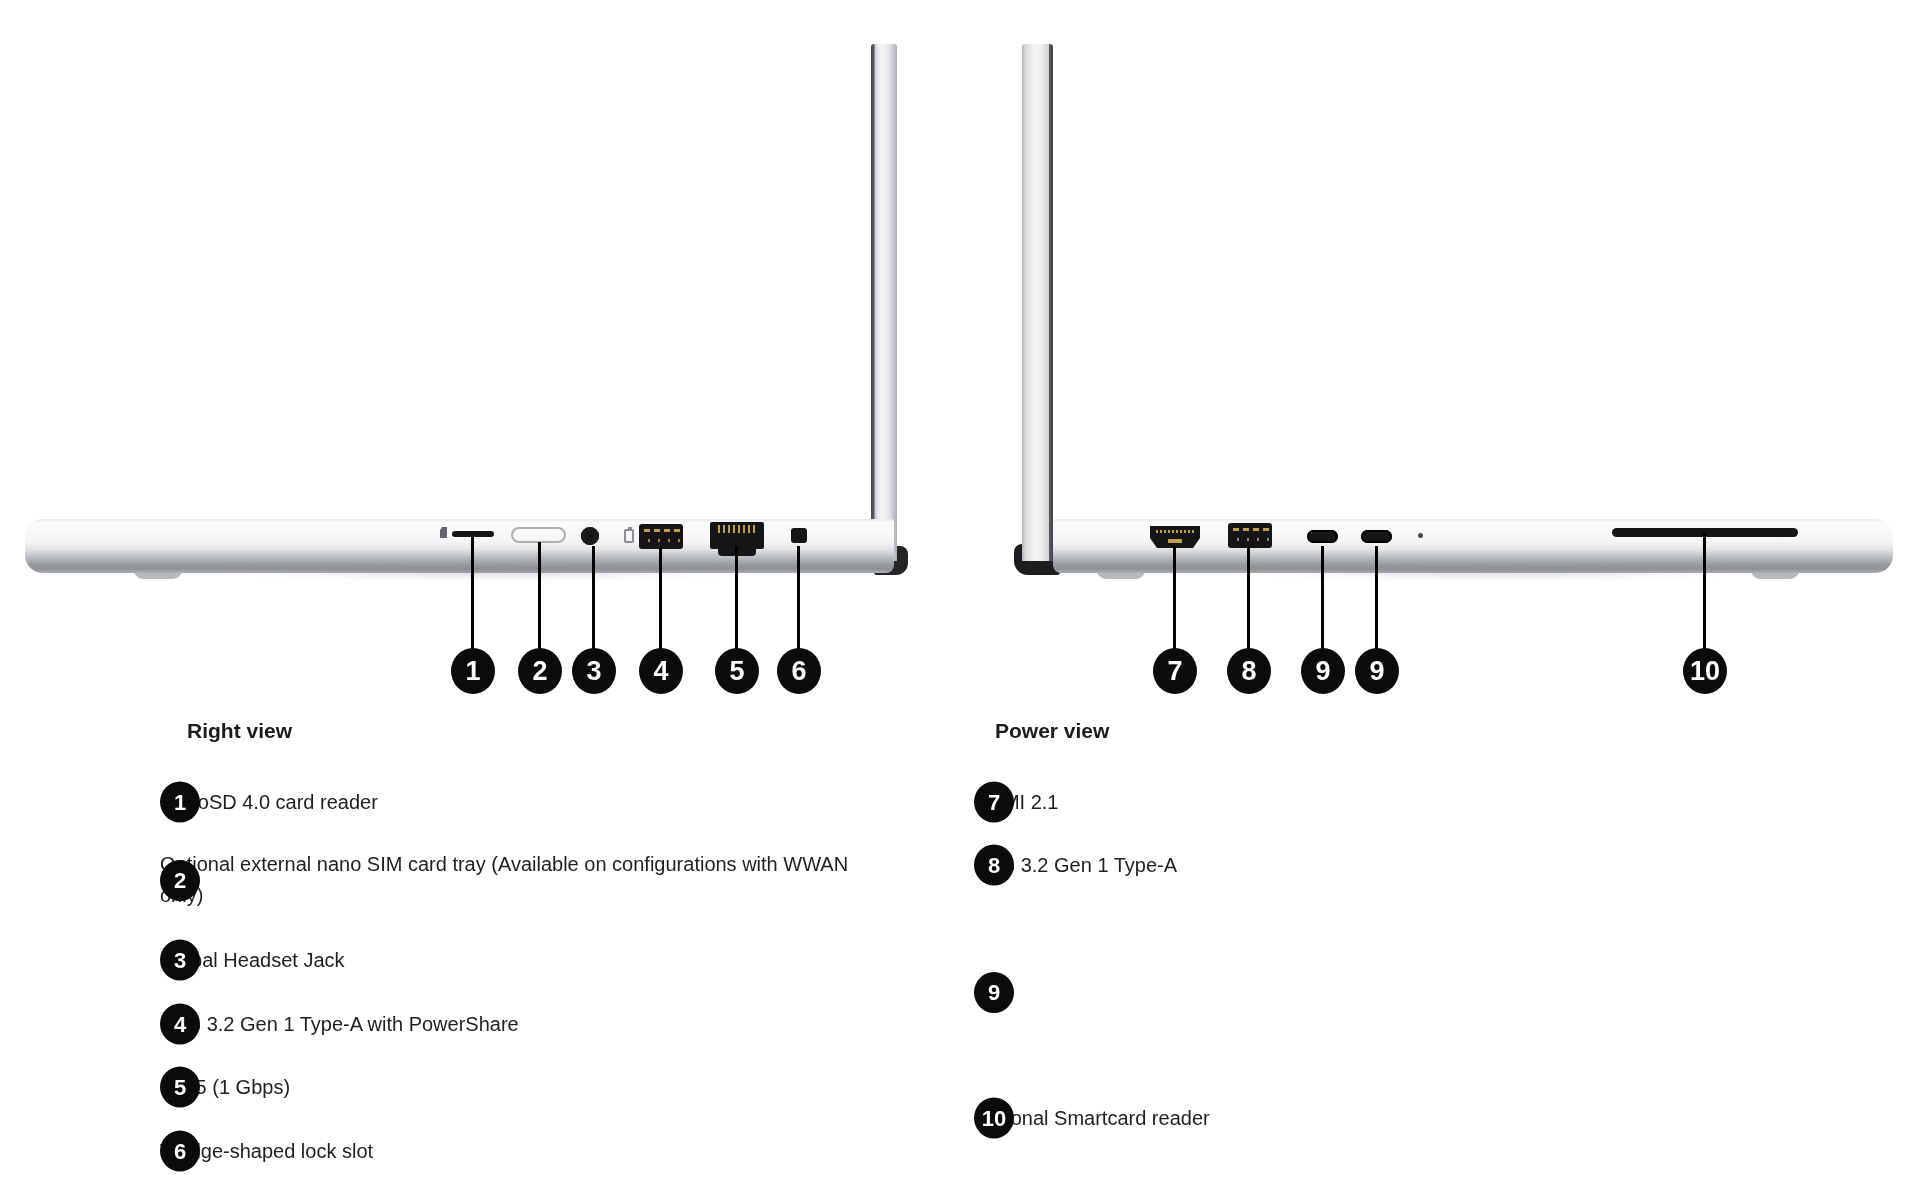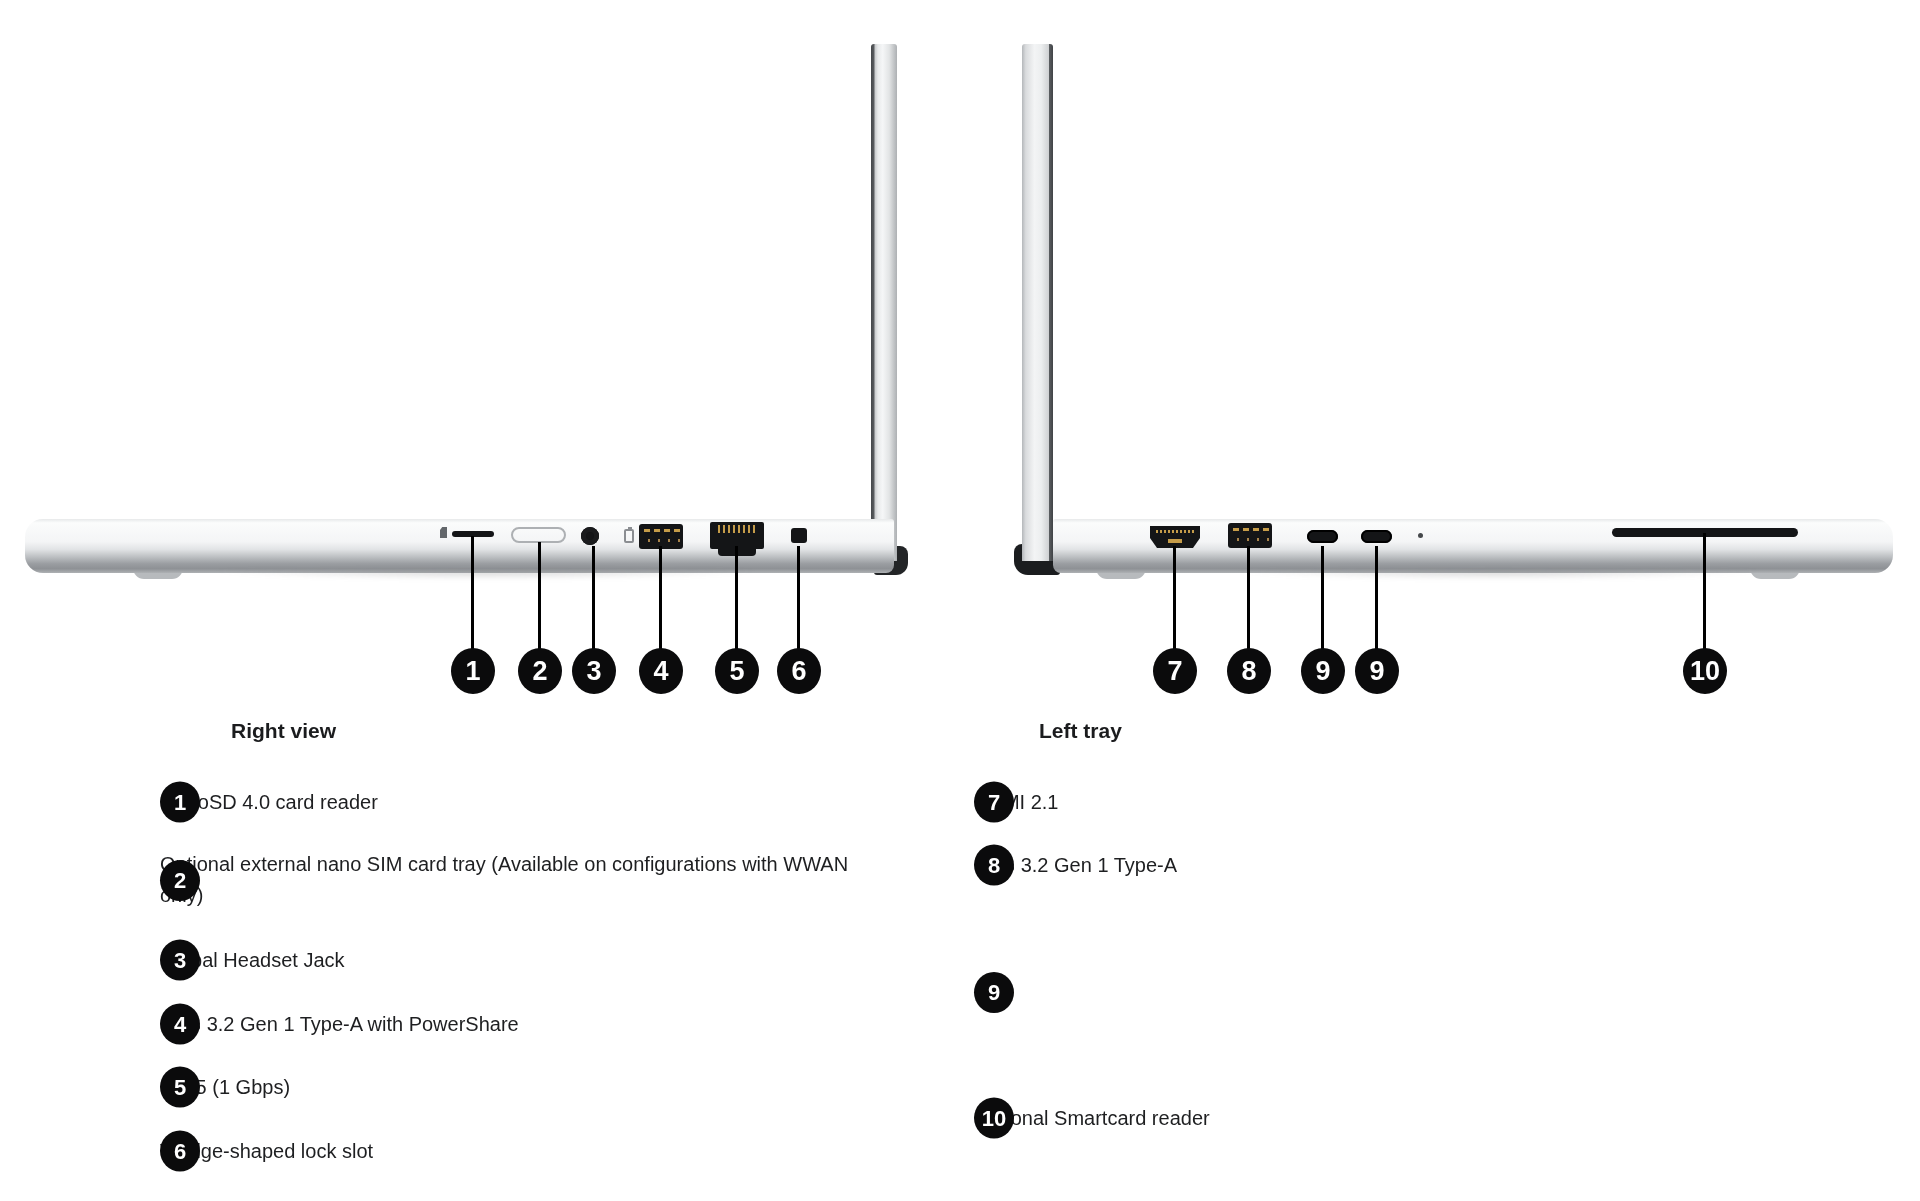--- a/index.html
+++ b/index.html
@@ -74,21 +74,21 @@
   
   .callout-line { position:absolute; width:3px; background:#000; z-index:5; top:546px; height:104px; }
   .badge {
     position:absolute; background:#0b0b0c; color:#ffffff; text-align:center;
     border-radius:50%; font-weight:bold; z-index:6;
   }
   .badge.lg { top:648px; width:44px; height:46px; line-height:46px; font-size:27px; }
   .badge.sm { width:40px; height:41px; line-height:41px; font-size:22px; flex:0 0 40px; }
 
   
-  .view-heading { position:absolute; font-size:21px; font-weight:bold; color:#1b1c1e;margin-left:44px; }
+  .view-heading { position:absolute; font-size:21px; font-weight:bold; color:#1b1c1e; }
   .legend-row {
     position:absolute; display:flex; align-items:center; gap:22px;
     transform:translateY(-50%);
   }
   .legend-text { font-size:20px; line-height:31px; color:#1e1f21; }
   .legend-text .para { line-height:32px; }
   .legend-text .para + .para { margin-top:30px; }
 </style>
 </head>
 <body>
@@ -233,21 +233,21 @@
 
     <div class="legend-row" style="left:160px; top:1151px;">
       <div class="badge sm">6</div>
       <div class="legend-text">
         <div>Wedge-shaped lock slot</div>
       </div>
     </div>
   </div>
 
   <div>
-    <div class="view-heading" style="left:995px; top:719px;">Left tray</div>
+    <div class="view-heading" style="left:995px; top:719px;">Power view</div>
 
     <div class="legend-row" style="left:974px; top:802px;">
       <div class="badge sm">7</div>
       <div class="legend-text">
         <div>HDMI 2.1</div>
       </div>
     </div>
 
     <div class="legend-row" style="left:974px; top:865px;">
       <div class="badge sm">8</div>

